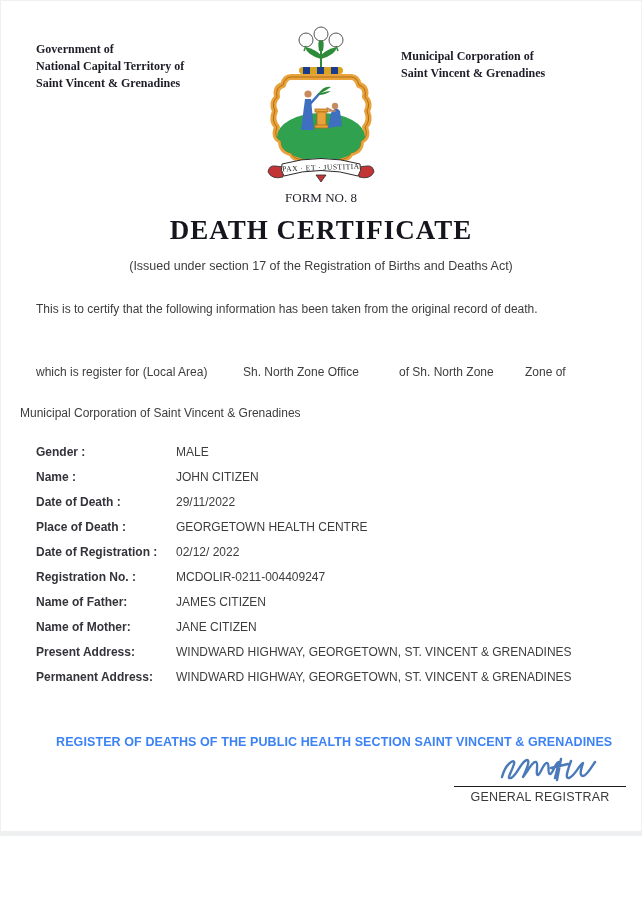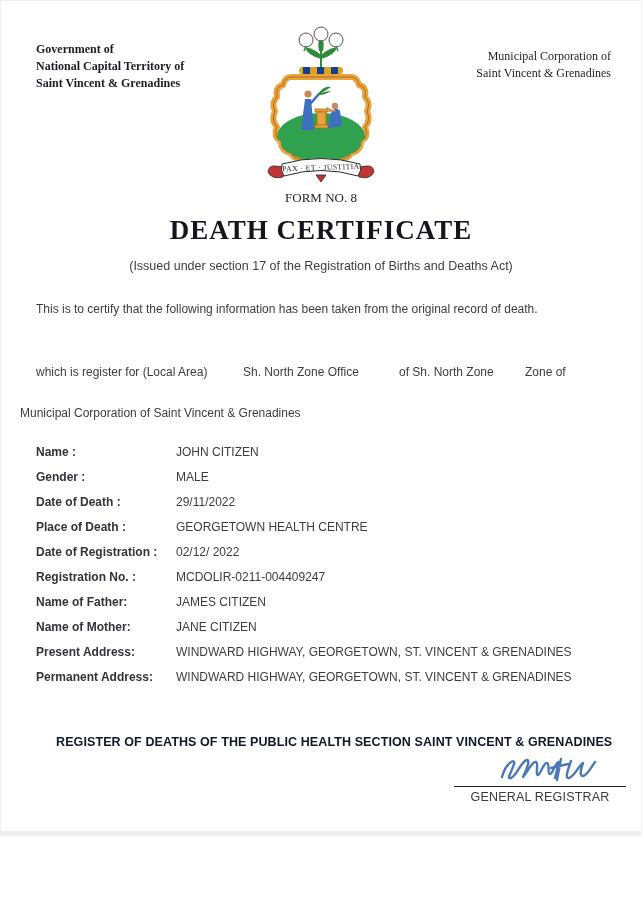--- a/index.html
+++ b/index.html
@@ -17,23 +17,23 @@
 
   
   .hdr-left {
     position: absolute; left: 35px; top: 40px; width: 220px;
     font-family: "Liberation Serif", serif;
     font-weight: bold; font-size: 12px; line-height: 1.4;
     color: #1d1d28;
   }
   .hdr-right {
     position: absolute; right: 30px; top: 47px; width: 210px;
-    text-align: right;
-    font-family: "Liberation Serif", serif;
-    font-weight: normal; font-size: 12px; line-height: 1.4;
+    text-align: left;
+    font-family: "Liberation Serif", serif;
+    font-weight: bold; font-size: 12px; line-height: 1.4;
     color: #1d1d28;
   }
   .emblem {
     position: absolute; left: 50%; top: 24px; transform: translateX(-50%);
   }
 
   
   .form-no {
     position: absolute; left: 0; right: 0; top: 189px;
     text-align: center;
@@ -71,21 +71,21 @@
 
   
   .fields { position: absolute; left: 35px; top: 444px; width: 580px; }
   .field-row { position: relative; height: 25px; }
   .field-label { position: absolute; left: 0; top: 0; font-weight: bold; font-size: 12px; color: #33333a; white-space: nowrap; }
   .field-value { position: absolute; left: 140px; top: 0; font-size: 12px; color: #3d3d3d; white-space: nowrap; }
 
   
   .register-statement {
     position: absolute; left: 55px; top: 734px;
-    font-weight: bold; font-size: 12.5px; color: #0f172a;
+    font-weight: bold; font-size: 12.5px; color: #3b82f6;
     letter-spacing: 0.1px; white-space: nowrap;
   }
   .sign-block { position: absolute; left: 453px; top: 752px; width: 172px; }
   .sign-svg { display: block; margin-left: 42px; }
   .sign-line { border-top: 1.5px solid #1c1c1c; margin-top: 1px; }
   .sign-title {
     text-align: center; font-size: 12.5px; color: #3a3a3a; padding-top: 3px;
     letter-spacing: 0.2px;
   }
 
@@ -192,26 +192,26 @@
     <span class="seg seg-prefix">which is register for (Local Area)</span>
     <span class="seg seg-office">Sh. North Zone Office</span>
     <span class="seg seg-of-zone">of  Sh. North Zone</span>
     <span class="seg seg-suffix">Zone of</span>
   </div>
 
   <div class="municipal-line">Municipal Corporation of Saint Vincent &amp; Grenadines</div>
 
   <div class="fields">
     <div class="field-row">
+      <span class="field-label">Gender :</span>
+      <span class="field-value">MALE</span>
+    </div>
+    <div class="field-row">
       <span class="field-label">Name :</span>
       <span class="field-value">JOHN CITIZEN</span>
-    </div>
-    <div class="field-row">
-      <span class="field-label">Gender :</span>
-      <span class="field-value">MALE</span>
     </div>
     <div class="field-row">
       <span class="field-label">Date of Death :</span>
       <span class="field-value">29/11/2022</span>
     </div>
     <div class="field-row">
       <span class="field-label">Place of Death :</span>
       <span class="field-value">GEORGETOWN HEALTH CENTRE</span>
     </div>
     <div class="field-row">

